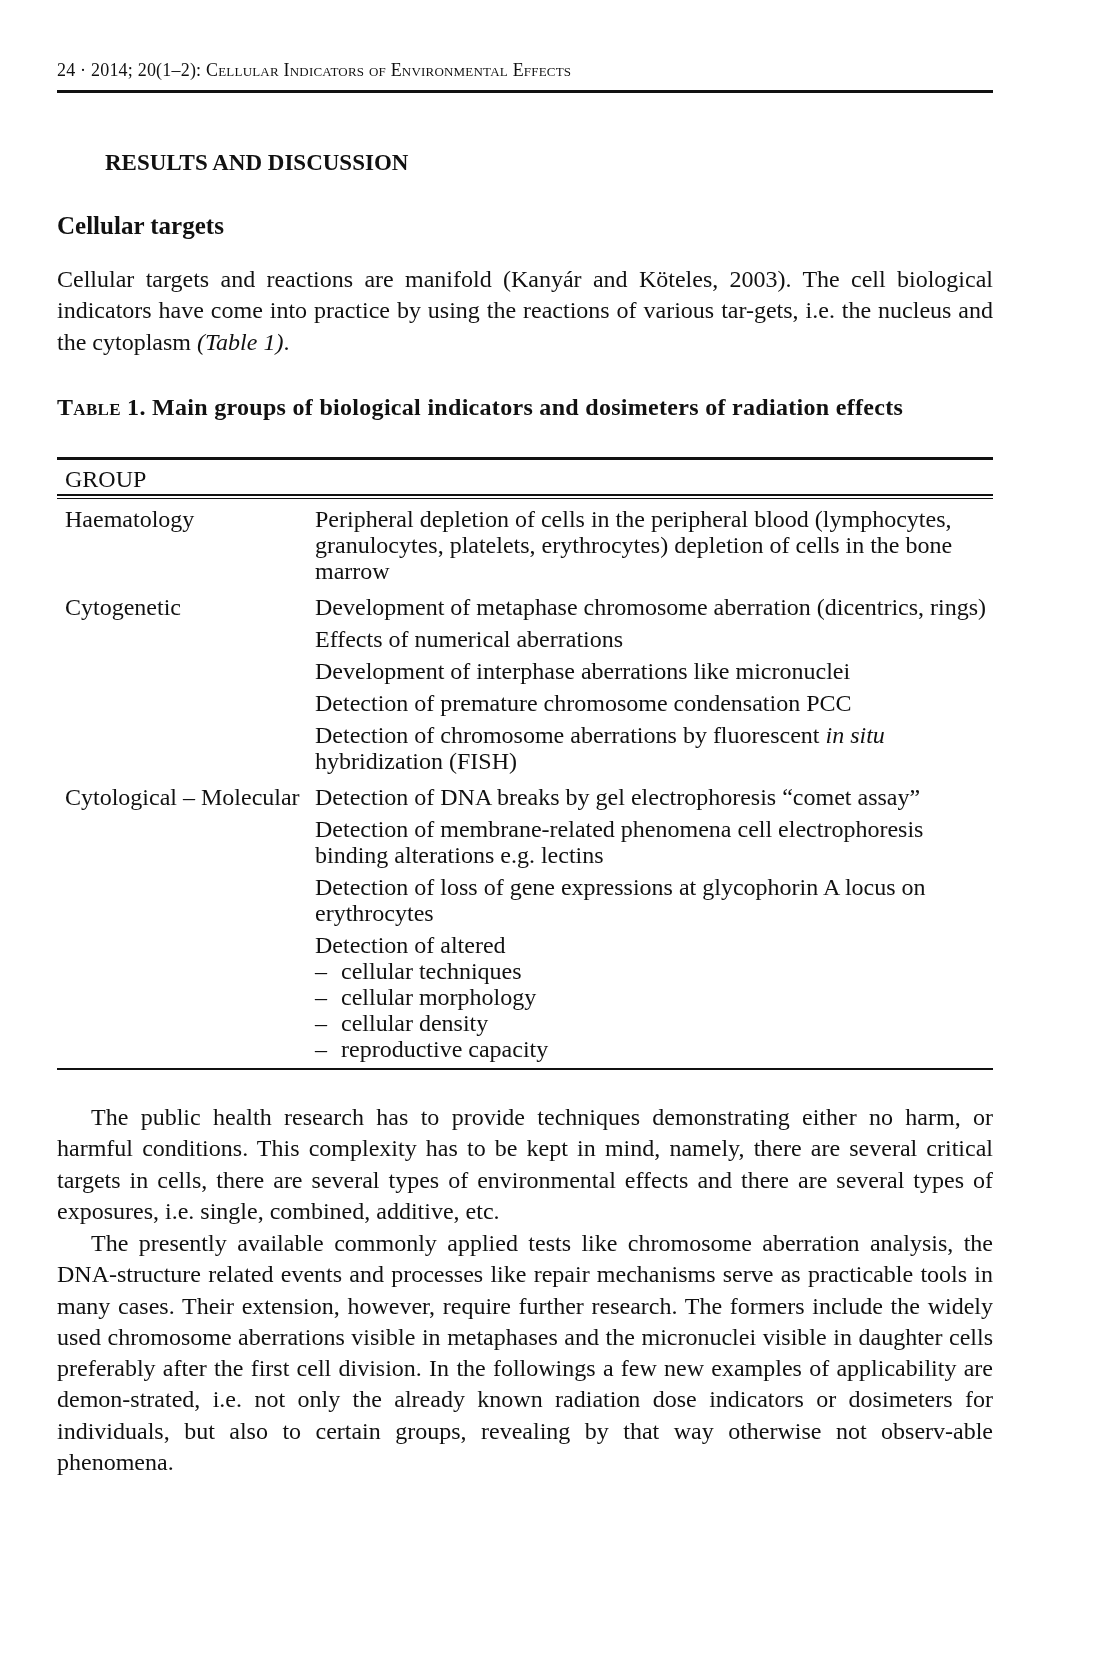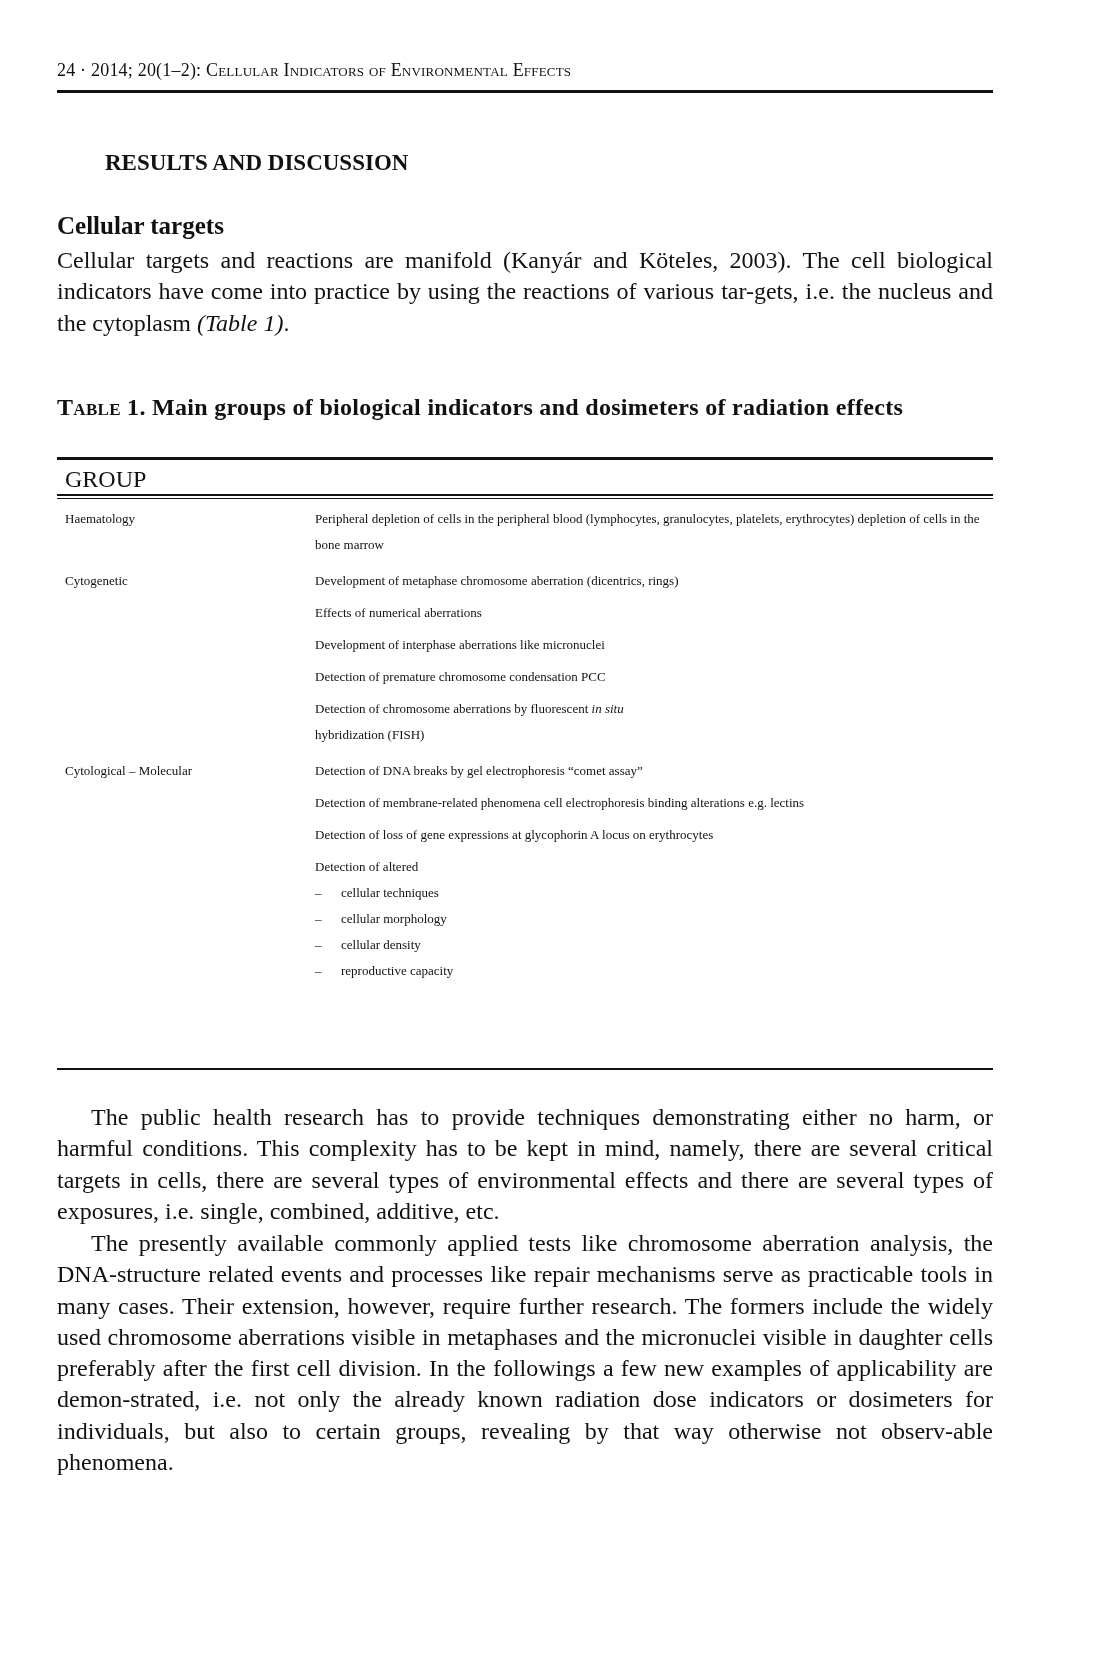--- a/index.html
+++ b/index.html
@@ -11,32 +11,32 @@
                   font-size: 18px; letter-spacing: 0.2px; }
   .running-head .sc { font-variant: small-caps; text-align: right; }
   .head-rule { position: absolute; top: 90px; left: 0; width: 936px; height: 3px; background: #111; }
 
   .section-title { position: absolute; top: 150px; left: 0; font-weight: bold; font-size: 23px; margin-left: 48px; }
   .subsection-title { position: absolute; top: 212px; left: 0; font-weight: bold; font-size: 25px; }
 
   .para { position: absolute; left: 0; width: 936px; font-size: 24px; line-height: 31.3px;
           text-align: justify; margin: 0; }
   .para.indent { text-indent: 34px; }
-  .p1 { top: 245px; }
+  .p1 { top: 264px; }
 
   .table-caption { position: absolute; top: 386px; left: 0; width: 936px; font-weight: bold;
                    font-size: 24px; line-height: 31px; letter-spacing: 0.3px; margin-top: 6px; }
   .table-caption .sc { font-variant: small-caps; }
 
   .rule-top { position: absolute; top: 457px; left: 0; width: 936px; height: 3px; background: #111; }
   .table-header { position: absolute; top: 466px; left: 8px; font-size: 24px; }
   .rule-double-a { position: absolute; top: 494px; left: 0; width: 936px; height: 2px; background: #111; }
   .rule-double-b { position: absolute; top: 498px; left: 0; width: 936px; height: 1px; background: #111; }
 
-  .tbl { position: absolute; top: 506px; left: 0; width: 936px; font-size: 13px; line-height: 26px; }
+  .tbl { position: absolute; top: 506px; left: 0; width: 936px; font-size: 24px; line-height: 26px; }
   .row { display: flex; margin-bottom: 10px; }
   .row .grp { width: 258px; padding-left: 8px; box-sizing: border-box; flex: none; }
   .row .items { flex: 1; }
   .item { margin-bottom: 6px; }
   .item:last-child { margin-bottom: 0; }
   .subitem { padding-left: 0; }
   .dash { display: inline-block; width: 26px; }
   .rule-bottom { position: absolute; top: 1068px; left: 0; width: 936px; height: 2px; background: #111; }
 
   .p2 { top: 1102px; }

